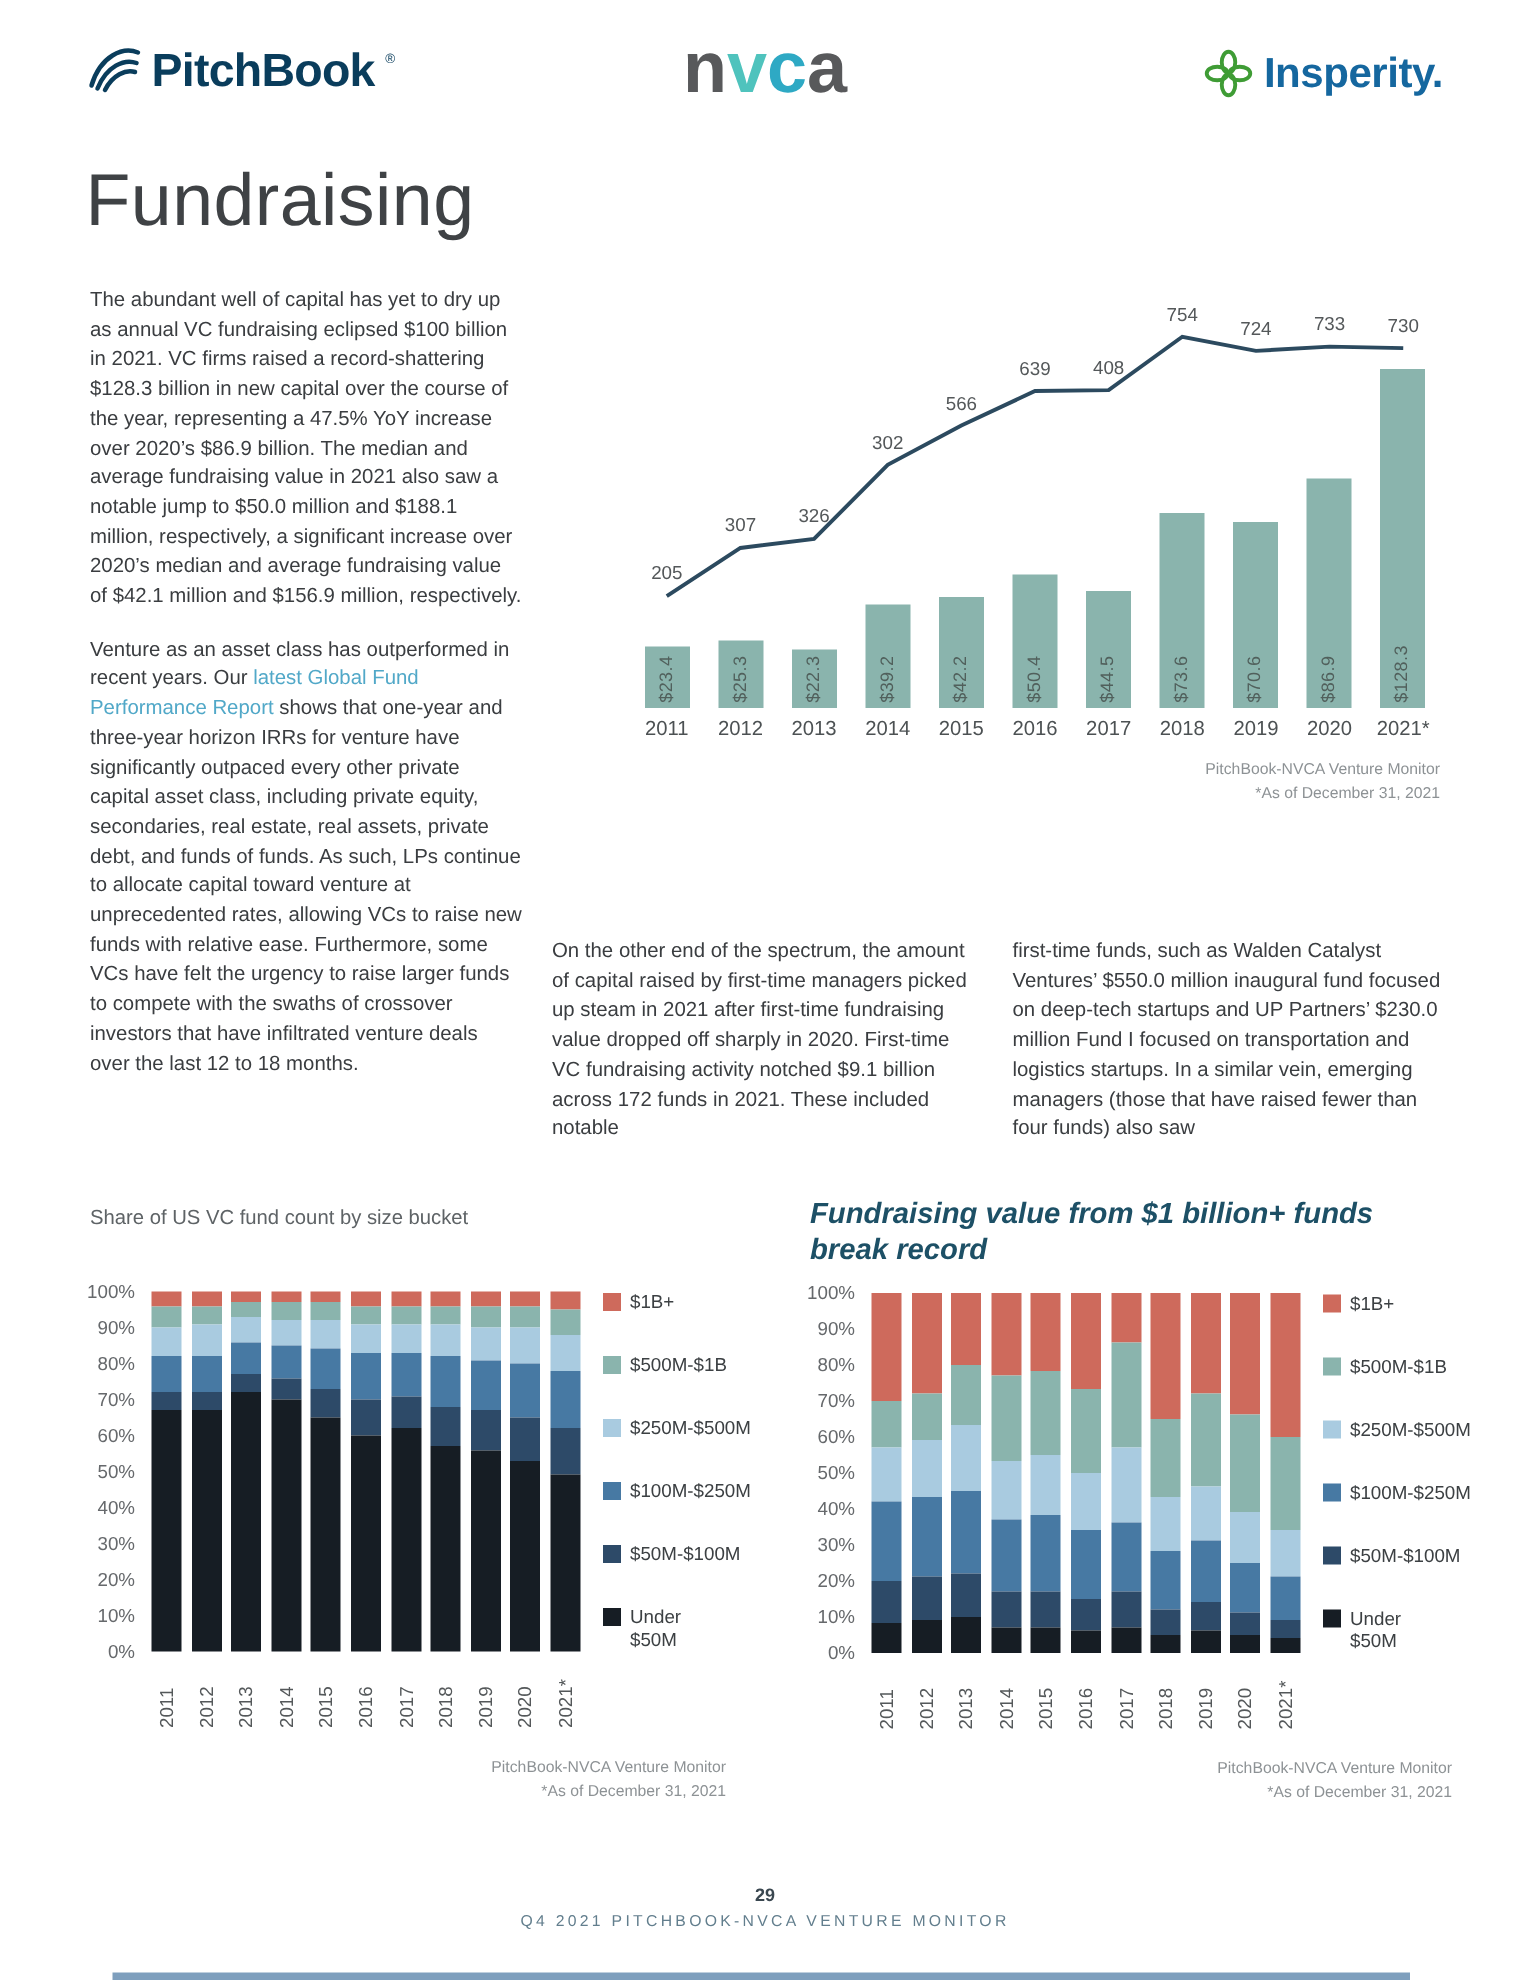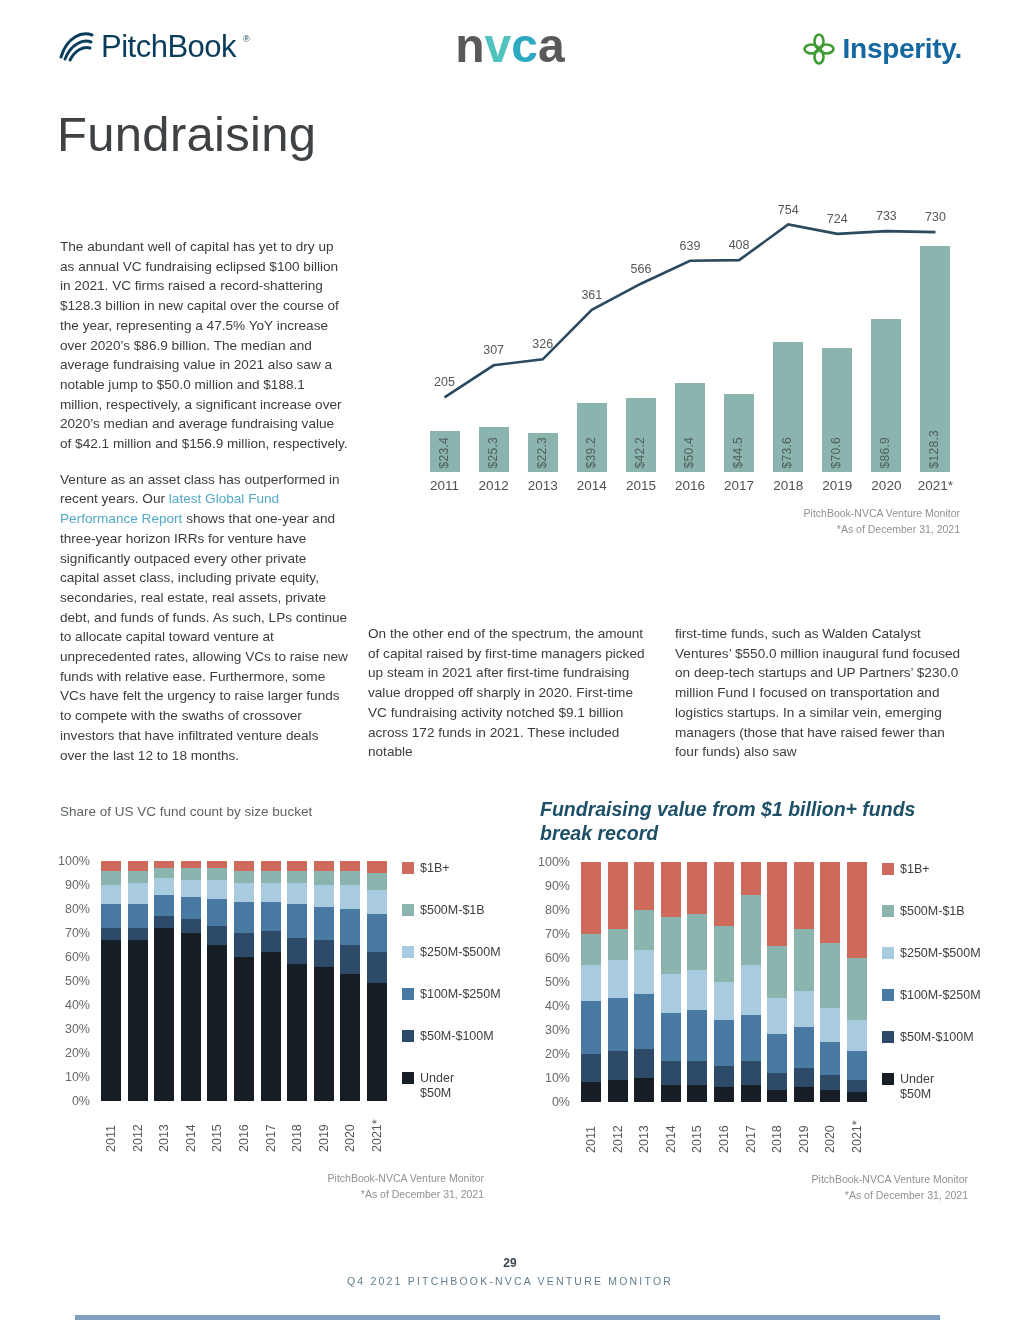--- a/index.html
+++ b/index.html
@@ -4,35 +4,35 @@
 <style>
   * { margin:0; padding:0; box-sizing:border-box; }
   html,body { background:#ffffff; }
   body {
     width:1020px; height:1320px; position:relative; overflow:hidden;
     font-family:"Liberation Sans", sans-serif; color:#3a3d40;
   }
 
   
   .logo-pitchbook { position:absolute; left:58px; top:28px; display:flex; align-items:flex-start; gap:7px; }
-  .pb-text { font-size:31px; font-weight:400; color:#0a3d5c; letter-spacing:-0.5px; line-height:38px; }
+  .pb-text { font-size:31px; font-weight:700; color:#0a3d5c; letter-spacing:-0.5px; line-height:38px; }
   .pb-reg { font-size:9px; color:#0a3d5c; margin-top:6px; }
   .logo-nvca { position:absolute; left:0; right:0; top:18px; text-align:center; font-size:48px; font-weight:700; letter-spacing:0px; line-height:56px; }
   .nvca-n,.nvca-a { color:#58595b; }
   .nvca-v { color:#4fc3bd; }
   .nvca-c { color:#2ea9c4; }
   .logo-insperity { position:absolute; right:58px; top:32px; display:flex; align-items:center; gap:7px; }
   .insperity-text { font-size:28px; font-weight:700; color:#15679f; letter-spacing:-0.3px; }
 
   
   .page-title { position:absolute; left:57px; top:106px; font-size:49px; font-weight:400; color:#3f4245; letter-spacing:0.3px; }
 
   
   .body-col { font-size:13.6px; line-height:1.45; color:#3a3d40; }
-  .col-left { position:absolute; left:60px; top:190px; width:288px;margin-top:47px; }
+  .col-left { position:absolute; left:60px; top:190px; width:288px; }
   .col-left p + p { margin-top:16px; }
   .link { color:#51a8c8; cursor:pointer; }
   .mid-col-a { position:absolute; left:368px; top:624px; width:282px; }
   .mid-col-b { position:absolute; left:675px; top:624px; width:287px; }
 
   
   .chart-title { font-style:italic; font-weight:700; font-size:21px; color:#1d5066; line-height:1.22; }
   .chart-sub { margin-top:6px; font-size:13.5px; color:#5e6366; }
   .attrib { text-align:right; font-size:10.5px; color:#8d9295; line-height:1.55; }
 
@@ -140,21 +140,21 @@
       <div class="top-bar" style="left: 451.364px; width: 30px; height: 153.1px; background: rgb(138, 180, 173);"></div>
       <div class="top-bar-label" style="left: 458.364px;">$86.9</div>
       <div class="top-bar" style="left: 500.455px; width: 30px; height: 226px; background: rgb(138, 180, 173);"></div>
       <div class="top-bar-label" style="left: 507.455px;">$128.3</div>
       <svg width="540" height="272" style="position: absolute; left: 0px; top: 0px;">
         <polyline points="24.5,197.4 73.6,165.3 122.7,159.3 171.8,109.9 220.9,83.7 270.0,60.7 319.1,60.1 368.2,24.5 417.3,33.9 466.4,31.1 515.5,32.1" fill="none" stroke="#2c4a5f" stroke-width="2.6"></polyline>
       </svg>
       <div class="count-label" style="left: 24.5455px; top: 175.4px;">205</div>
       <div class="count-label" style="left: 73.6364px; top: 143.3px;">307</div>
       <div class="count-label" style="left: 122.727px; top: 137.3px;">326</div>
-      <div class="count-label" style="left: 171.818px; top: 87.9px;">361</div>
+      <div class="count-label" style="left: 171.818px; top: 87.9px;">302</div>
       <div class="count-label" style="left: 220.909px; top: 61.7px;">566</div>
       <div class="count-label" style="left: 270px; top: 38.7px;">639</div>
       <div class="count-label" style="left: 319.091px; top: 38.1px;">408</div>
       <div class="count-label" style="left: 368.182px; top: 2.5px;">754</div>
       <div class="count-label" style="left: 417.273px; top: 11.9px;">724</div>
       <div class="count-label" style="left: 466.364px; top: 9.1px;">733</div>
       <div class="count-label" style="left: 515.455px; top: 10.1px; text-align: center;">730</div>
     </div>
   <div class="top-years">
       <div class="top-year">2011</div>

